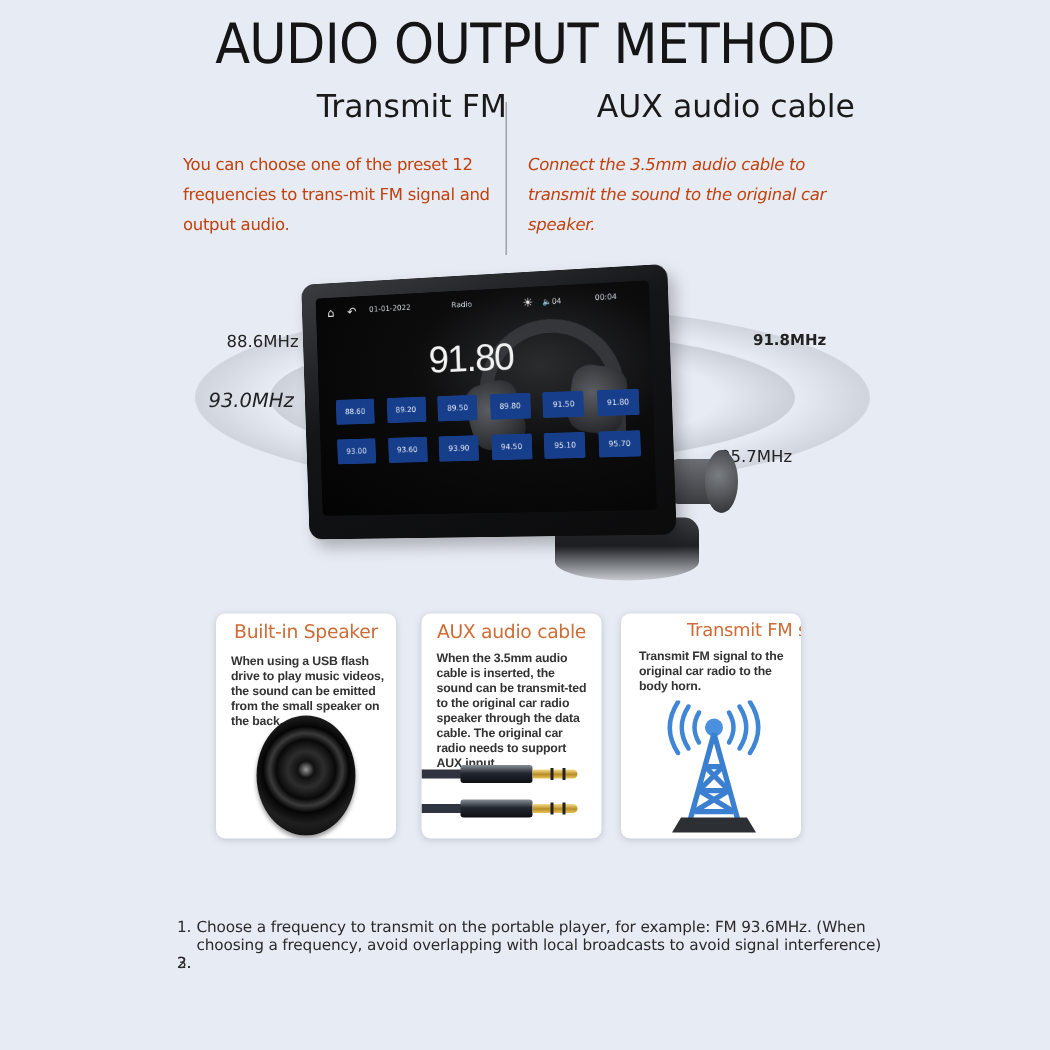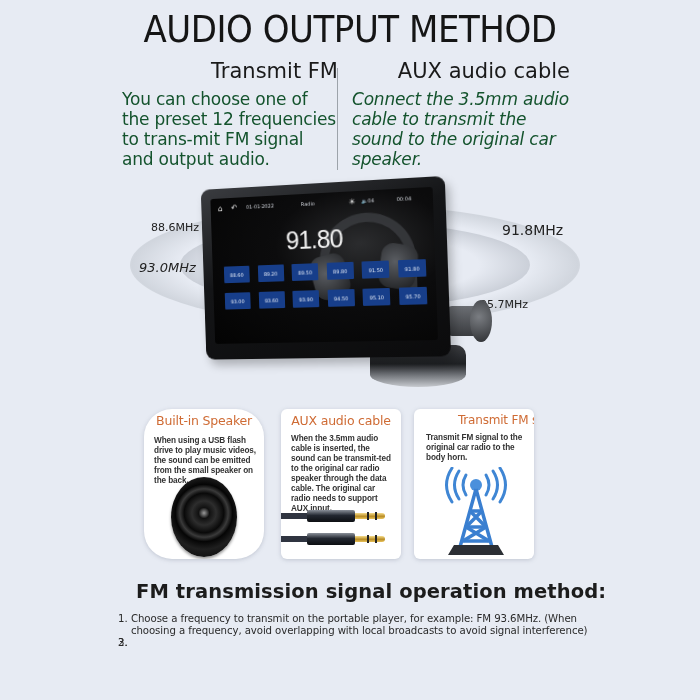--- a/index.html
+++ b/index.html
@@ -18,21 +18,21 @@
     letter-spacing: -0.5px; color: #151515; transform: scaleX(0.92);
   }
 
   .col { position: absolute; top: 60px; }
   .col-left { left: 112px; width: 226px; }
   .col-right { left: 346px; width: 224px; }
   .col-head {
     font-size: 21px; line-height: 23px; color: #1a1a1a; text-align: right;
   }
   .col-body {
-    margin-top: 6px; font-size: 17px; line-height: 20px; color: #14532d;
+    margin-top: 17px; font-size: 11px; line-height: 20px; color: #c2410c;
     letter-spacing: -0.2px;
   }
   .col-left .col-body { padding-left: 10px; }
   .col-right .col-body { padding-left: 6px; font-style: italic; }
   .col-divider {
     position: absolute; left: 337px; top: 68px; width: 1px; height: 102px; background: #9da3aa;
   }
 
   
   .wave { position: absolute; border-radius: 50%; }
@@ -101,21 +101,21 @@
     border-radius: 1px;
   }
 
   
   .card {
     position: absolute; top: 409px; width: 120px; height: 150px;
     background: #ffffff; border-radius: 6px;
     box-shadow: 0 1px 4px rgba(120,130,150,0.35);
     overflow: hidden;
   }
-  .card-1 { left: 144px; border-radius: 28px; }
+  .card-1 { left: 144px; }
   .card-2 { left: 281px; }
   .card-3 { left: 414px; }
   .card-title {
     color: #cf6b34; font-size: 12.5px; text-align: center; margin-top: 4px;
     white-space: nowrap; letter-spacing: -0.2px;
   }
   .card-3 .card-title { font-size: 12px; padding-left: 44px; }
   .card-text {
     font-family: "Liberation Sans", sans-serif; font-weight: bold;
     font-size: 8.2px; line-height: 10px; color: #333; padding: 8px 8px 0 10px;
@@ -170,21 +170,21 @@
     <div class="col-head">
       <div>AUX audio cable</div>
     </div>
     <p class="col-body">Connect the 3.5mm audio cable to transmit the sound to the original car speaker.</p>
   </div>
 
   <div class="wave wave-outer"></div>
   <div class="wave wave-inner"></div>
   <span class="freq-label" style="left:151px;top:221px;">88.6MHz</span>
   <span class="freq-label big" style="left:139px;top:260px;font-style:italic;">93.0MHz</span>
-  <span class="freq-label" style="left:502px;top:222px;font-size:14px;">91.8MHz</span>
+  <span class="freq-label" style="left:502px;top:222px;font-size:10px;font-weight:bold;">91.8MHz</span>
   <span class="freq-label" style="left:480px;top:298px;">95.7MHz</span>
 
   <div class="mount-arm"></div>
   <div class="mount-knob"></div>
   <div class="mount-base"></div>
 
   <div class="device">
     <div class="screen">
       <div class="statusbar">
         <span class="ic">⌂</span>
@@ -260,20 +260,19 @@
       <circle cx="32" cy="18" r="6" fill="#4a90dc"></circle>
       <g fill="none" stroke="#3a7fd0" stroke-width="3.5" stroke-linejoin="round">
         <path d="M32 22 L16 80 M32 22 L48 80"></path>
         <path d="M26 44 L38 44 M22 60 L42 60 M19 74 L45 74"></path>
         <path d="M26 44 L42 60 M38 44 L22 60 M22 60 L45 74 M42 60 L19 74"></path>
       </g>
       <polygon points="10,78 54,78 60,88 4,88" fill="#2c2f34"></polygon>
     </svg>
   </div>
 
-  <h2 class="ops-title">FM transmission signal operation method:</h2>
   <ol class="ops-list">
     <li><span class="num">1.</span><span>Choose a frequency to transmit on the portable player, for example: FM 93.6MHz. (When choosing a frequency, avoid overlapping with local broadcasts to avoid signal interference)</span></li>
     <li><span class="num">2.</span></li>
     <li><span class="num">3.</span></li>
   </ol>
 
 </div>
 
 </body></html>

